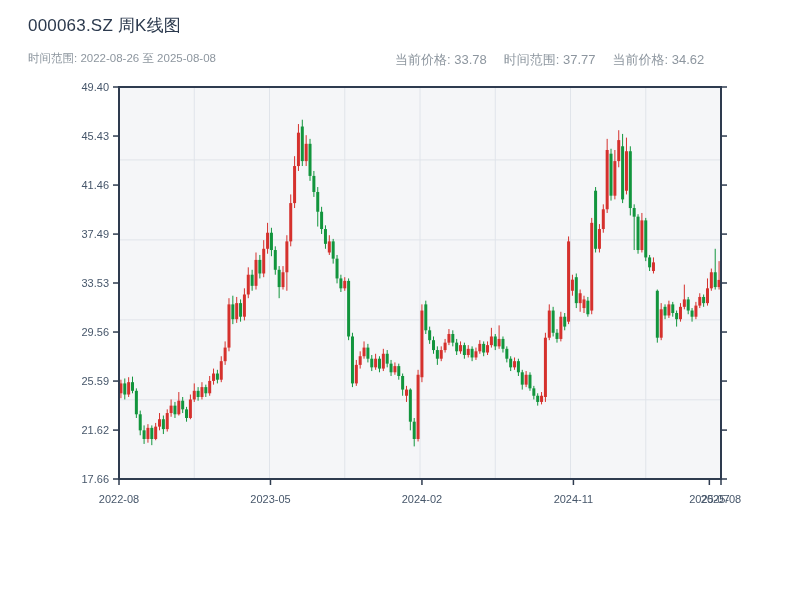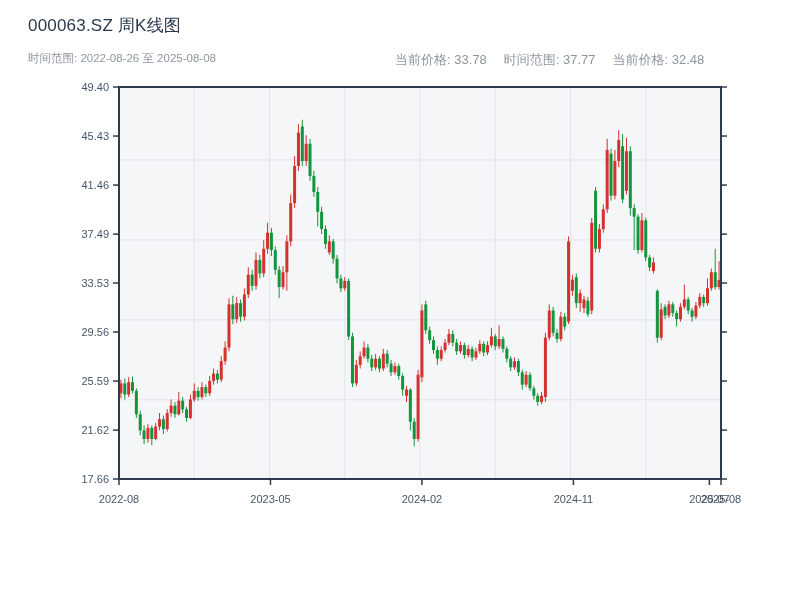--- a/index.html
+++ b/index.html
@@ -13,21 +13,21 @@
 </style>
 </head>
 <body>
 
 <div class="page">
   <div class="title">000063.SZ 周K线图</div>
   <div class="subtitle">时间范围: 2022-08-26 至 2025-08-08</div>
   <div class="stats">
     <span class="stat"><span>当前价格</span><span>: </span><span>33.78</span></span>
     <span class="stat"><span>时间范围</span><span>: </span><span>37.77</span></span>
-    <span class="stat"><span>当前价格</span><span>: </span><span>32.48</span></span>
+    <span class="stat"><span>当前价格</span><span>: </span><span>34.62</span></span>
   </div>
   <svg id="chart" width="800" height="600" viewBox="0 0 800 600">
       <rect x="119" y="87" width="602" height="392" fill="#f5f6f8"></rect>
       <line x1="194.25" y1="87" x2="194.25" y2="479" stroke="#e0e4ea" stroke-width="1"></line>
       <line x1="269.5" y1="87" x2="269.5" y2="479" stroke="#e0e4ea" stroke-width="1"></line>
       <line x1="344.75" y1="87" x2="344.75" y2="479" stroke="#e0e4ea" stroke-width="1"></line>
       <line x1="420" y1="87" x2="420" y2="479" stroke="#e0e4ea" stroke-width="1"></line>
       <line x1="495.25" y1="87" x2="495.25" y2="479" stroke="#e0e4ea" stroke-width="1"></line>
       <line x1="570.5" y1="87" x2="570.5" y2="479" stroke="#e0e4ea" stroke-width="1"></line>
       <line x1="645.75" y1="87" x2="645.75" y2="479" stroke="#e0e4ea" stroke-width="1"></line>

